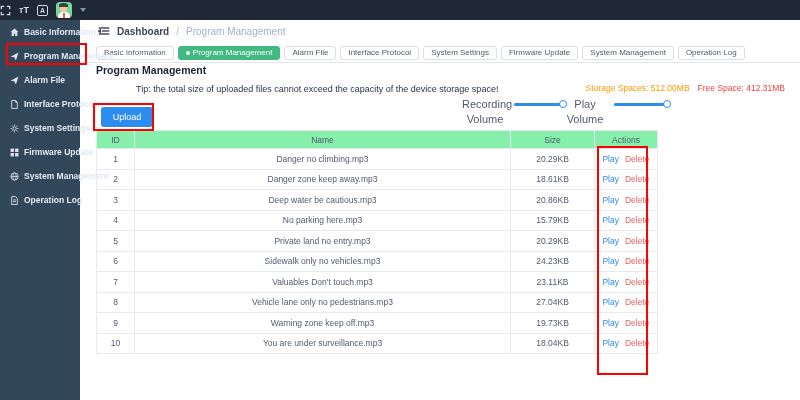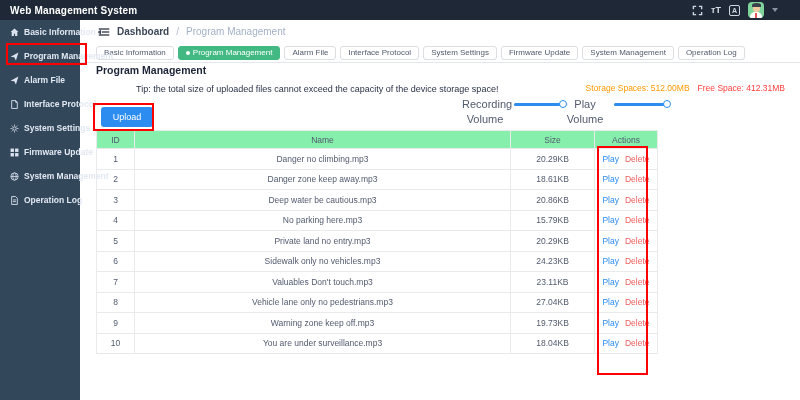--- a/index.html
+++ b/index.html
@@ -22,21 +22,21 @@
 
   
   .sidebar { position:absolute; left:0; top:20px; width:80px; height:380px; background:#33475b; z-index:4; }
   .side-item { height:24px; display:flex; align-items:center; gap:5px; padding-left:9px; cursor:pointer; }
   .side-item .side-icon { width:10px; height:10px; color:#dbe2ee; display:flex; align-items:center; justify-content:center; flex:none; }
   .side-item .side-icon svg { width:9px; height:9px; display:block; }
   .side-item .side-label { color:#e2e8f2; font-size:8.5px; font-weight:600; white-space:nowrap; }
 
   
   .main { position:absolute; left:80px; top:20px; width:720px; height:380px; background:#fff; }
-  .breadcrumb { position:absolute; left:18px; top:6px; display:flex; align-items:center; gap:7px; }
+  .breadcrumb { position:absolute; left:18px; top:6px; display:flex; align-items:flex-start; gap:7px; }
   .bc-collapse { color:#495060; display:flex; }
   .bc-item-main { font-size:10px; font-weight:bold; color:#3c4657; cursor:pointer; }
   .bc-sep { font-size:10px; color:#b0bccd; }
   .bc-item-sub { font-size:10px; color:#a3b1c6; }
 
   .tabs { position:absolute; left:16px; top:23px; right:0; height:19px; display:flex; align-items:center; gap:4px; }
   .tabs-border { position:absolute; left:0; right:0; top:42px; height:1px; background:#e3e6ea; }
   .tab { height:14px; display:flex; align-items:center; gap:3px; padding:0 7px; border:1px solid #dcdee2; border-radius:3px; background:#fff; font-size:8px; color:#515a6e; cursor:pointer; white-space:nowrap; }
   .tab.active { background:#42b983; border-color:#42b983; color:#fff; }
   .tab .tab-dot { width:4px; height:4px; border-radius:50%; background:#fff; display:none; }
@@ -72,21 +72,20 @@
   #anno-sidebar { left:6px; top:43px; width:81px; height:22px; }
   #anno-upload { left:93px; top:103px; width:61px; height:28px; }
   #anno-actions { left:597px; top:146px; width:51px; height:229px; }
 </style>
 </head>
 <body>
 
 <div id="stage">
 
   <div class="topbar">
-    <div class="brand">Web Management System</div>
     <div class="topbar-right">
       <span class="tb-icon">
         <svg width="11" height="11" viewBox="0 0 16 16" fill="none" stroke="#cfd6e0" stroke-width="2">
           <path d="M6 2 2 2 2 6 M10 2 14 2 14 6 M6 14 2 14 2 10 M10 14 14 14 14 10"></path>
         </svg>
       </span>
       <span class="tb-icon fontsize-txt">тT</span>
       <span class="lang-box">A</span>
       <span class="avatar">
         <span class="head"></span>

